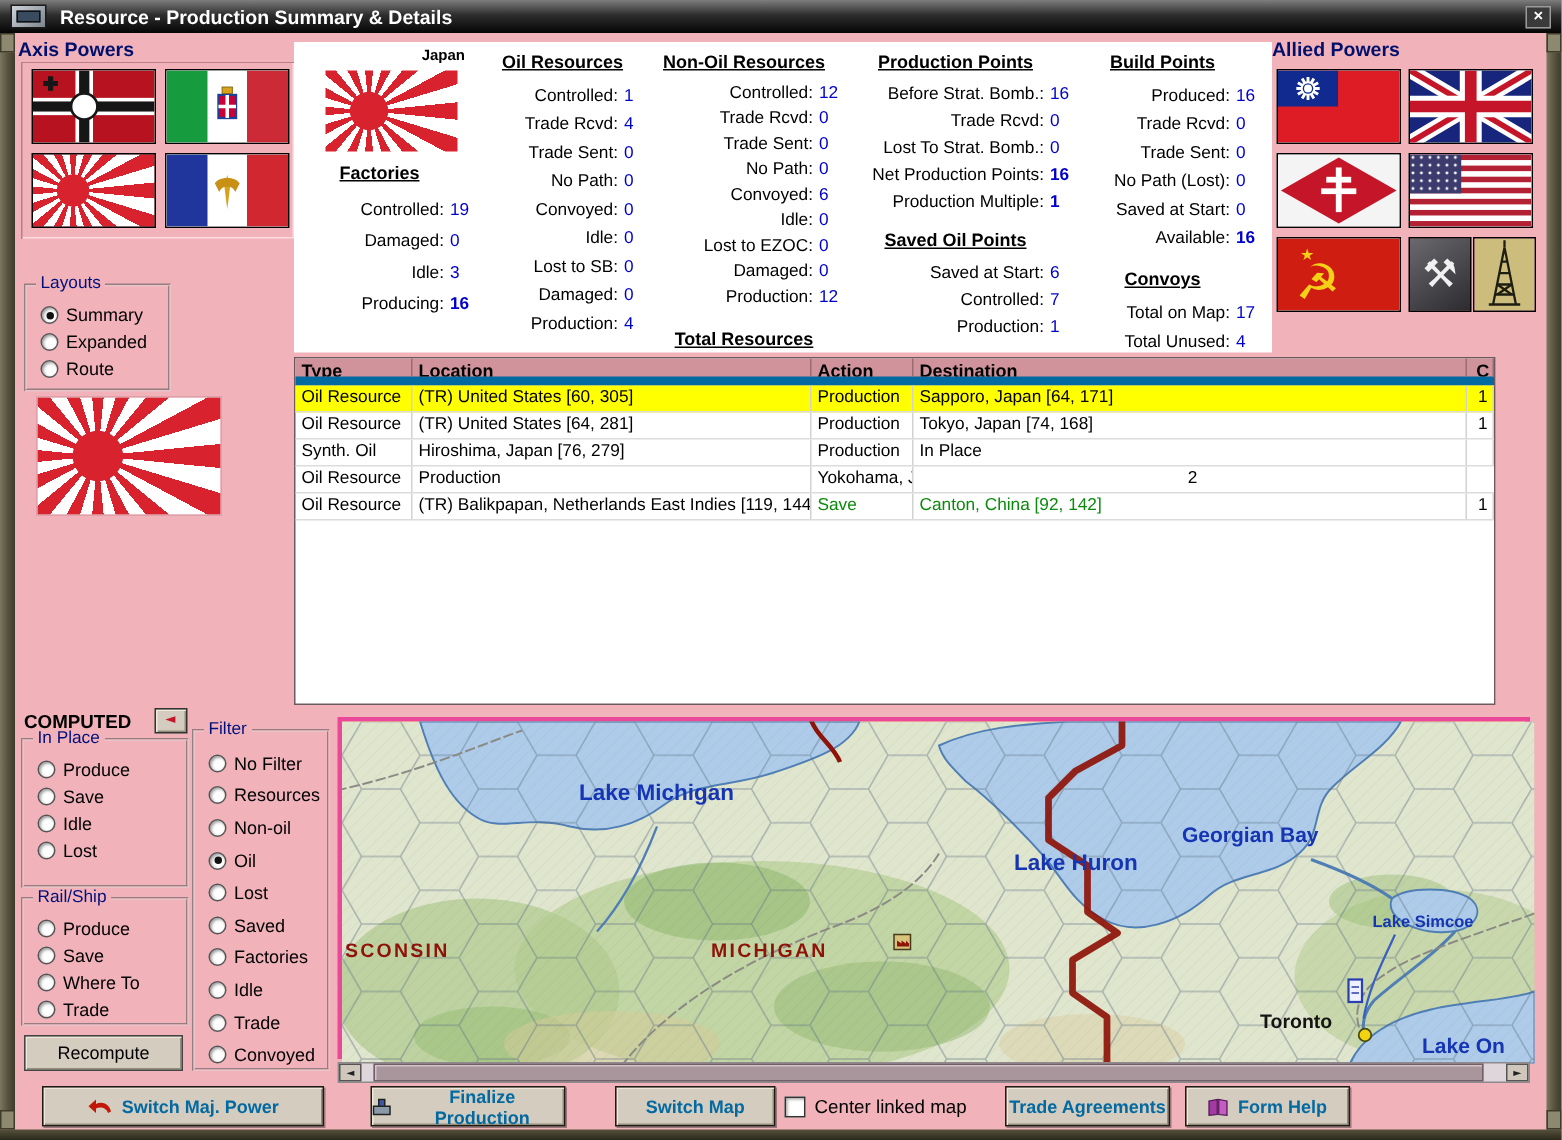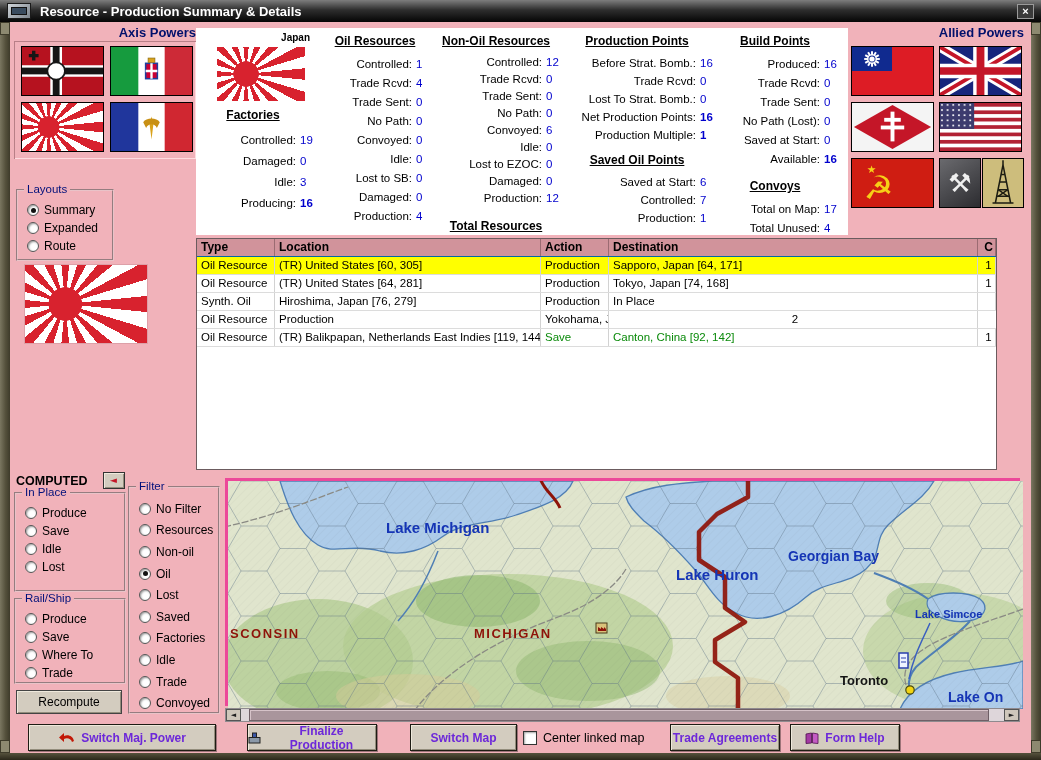--- a/index.html
+++ b/index.html
@@ -15,21 +15,21 @@
   .app-icon::after{content:"";position:absolute;inset:3px;background:#394b5e;border:1px solid #111}
   .title-text{color:#fff;font-size:13px;font-weight:bold;flex:1;white-space:nowrap}
   .close-btn{width:17px;height:15px;background:#3a3a3a;border:1px solid #9a9a9a;color:#fff;
     font-size:11px;font-weight:bold;display:flex;align-items:center;justify-content:center;line-height:1}
   .frame{position:absolute;top:22px;bottom:0;width:10px;background:linear-gradient(90deg,#7a7660,#55513c 55%,#3e3b2a)}
   .frame-l{left:0}.frame-r{right:0}
   .frame-b{position:absolute;left:0;right:0;bottom:0;height:7px;background:linear-gradient(#55513c,#2b281b)}
   .fcorner{position:absolute;width:10px;height:13px;background:#8d8970;border:1px solid #3e3b2a}
 
   
-  .pt{position:absolute;text-align:right;color:#00106b;font-weight:bold;font-size:13px;white-space:nowrap}
+  .pt{position:absolute;text-align:left;color:#00106b;font-weight:bold;font-size:13px;white-space:nowrap}
   .ebox{position:absolute;box-shadow:inset 1px 1px 0 #b87f87, inset -1px -1px 0 #ffdce0}
   .flag{position:absolute;width:83px;height:50px;border:1px solid #000;background:#fff}
   .flag svg{display:block;width:100%;height:100%}
   .tile{position:absolute;width:42px;height:50px;border:1px solid #000;display:flex;align-items:center;justify-content:center}
   .tile-res{background:linear-gradient(145deg,#6a6a6e,#2c2c30);color:#f0f0f0}
   .tile-res .glyph{font-family:"DejaVu Sans",sans-serif;font-size:26px;line-height:1}
   .sun{background-color:#fff}
   .sun-s{background:radial-gradient(11px at 33% 50%,#d8222e 0 10.5px,rgba(255,255,255,0) 11px),
     repeating-conic-gradient(from -5.625deg at 33% 50%,#d8222e 0 11.25deg,#fff 11.25deg 22.5deg)}
   .sun-m{background:radial-gradient(13px at 33% 50%,#d8222e 0 12.5px,rgba(255,255,255,0) 13px),
@@ -58,21 +58,21 @@
   .srow{display:flex;align-items:flex-end}
   .sl{flex:1;text-align:right;white-space:nowrap}
   .sv{width:24px;padding-left:4px;color:#0000cd;white-space:nowrap}
   .sv.b{font-weight:bold}
   .r21 .srow{height:21px}.r19 .srow{height:19px}.r18 .srow{height:18px}.r17 .srow{height:17px}
   .mt12{margin-top:12px}.mt14{margin-top:14px}
 
   
   .res-table{position:absolute;left:196px;top:238px;width:801px;height:232px;background:#fff;border:1px solid #6b5b5e}
   .thead,.trow{display:grid;grid-template-columns:78px 266px 68px 369px 18px;height:18px}
-  .thead{background:#d1939b;font-weight:bold;font-size:12px;border-bottom:1px solid #0369a1}
+  .thead{background:#d1939b;font-weight:bold;font-size:12px;border-bottom:6px solid #0369a1}
   .thead>div{padding:1px 0 0 4px;border-right:1px solid #9b6b72;overflow:hidden;white-space:nowrap}
   .trow{font-size:11.5px;border-bottom:1px solid #dcdcdc}
   .trow>div{padding:2px 0 0 4px;border-right:1px solid #d2d2d2;overflow:hidden;white-space:nowrap}
   .trow.hl{background:#ffff00}
   .cc{text-align:center;padding-left:0}
   .g{color:#0a8a0a}
 
   
   .computed{position:absolute;display:flex;gap:15px;align-items:center}
   .clb{font-weight:bold;font-size:12.5px}
@@ -91,21 +91,21 @@
   .mlr{fill:#8e1309;font-weight:bold;font-size:13px;letter-spacing:1.5px;font-family:"Liberation Sans",sans-serif}
   .hscroll{position:absolute;left:225px;top:708px;width:795px;height:14px;background:#ded6da;border:1px solid #8f8a8e;display:flex}
   .sarrow{width:15px;height:100%;background:#cfc7bb;border:1px solid #555;display:flex;align-items:center;
     justify-content:center;font-size:7px;color:#222;font-family:"DejaVu Sans",sans-serif;line-height:1}
   .strack{position:relative;flex:1}
   .sthumb{position:absolute;left:1%;width:97%;top:0;bottom:0;background:#a9959c;border:1px solid #6f5f66;box-shadow:inset 1px 1px 0 #d6c3c9}
 
   
   .bbtn{position:absolute;top:724px;height:27px;background:#d3ccbf;border:1px solid #1e1c14;
     box-shadow:inset 1px 1px 0 #efe9dc,inset -1px -1px 0 #938d7c,1px 1px 0 rgba(0,0,0,.35);
-    display:flex;align-items:center;justify-content:center;gap:6px;font-size:12px;font-weight:bold;color:#6d28d9;font-family:inherit}
+    display:flex;align-items:center;justify-content:center;gap:6px;font-size:12px;font-weight:bold;color:#0369a1;font-family:inherit}
   .bicon{flex:none}
   .cklm{position:absolute;left:523px;top:724px;height:27px;display:flex;align-items:center;gap:6px;font-size:12.5px;color:#000}
   .cb{width:14px;height:14px;background:#fff;border:1px solid #333;box-shadow:inset 1px 1px 2px rgba(0,0,0,.35);flex:none}
 </style>
 </head>
 <body>
 
 <div id="screen">
 
   <div class="titlebar">

